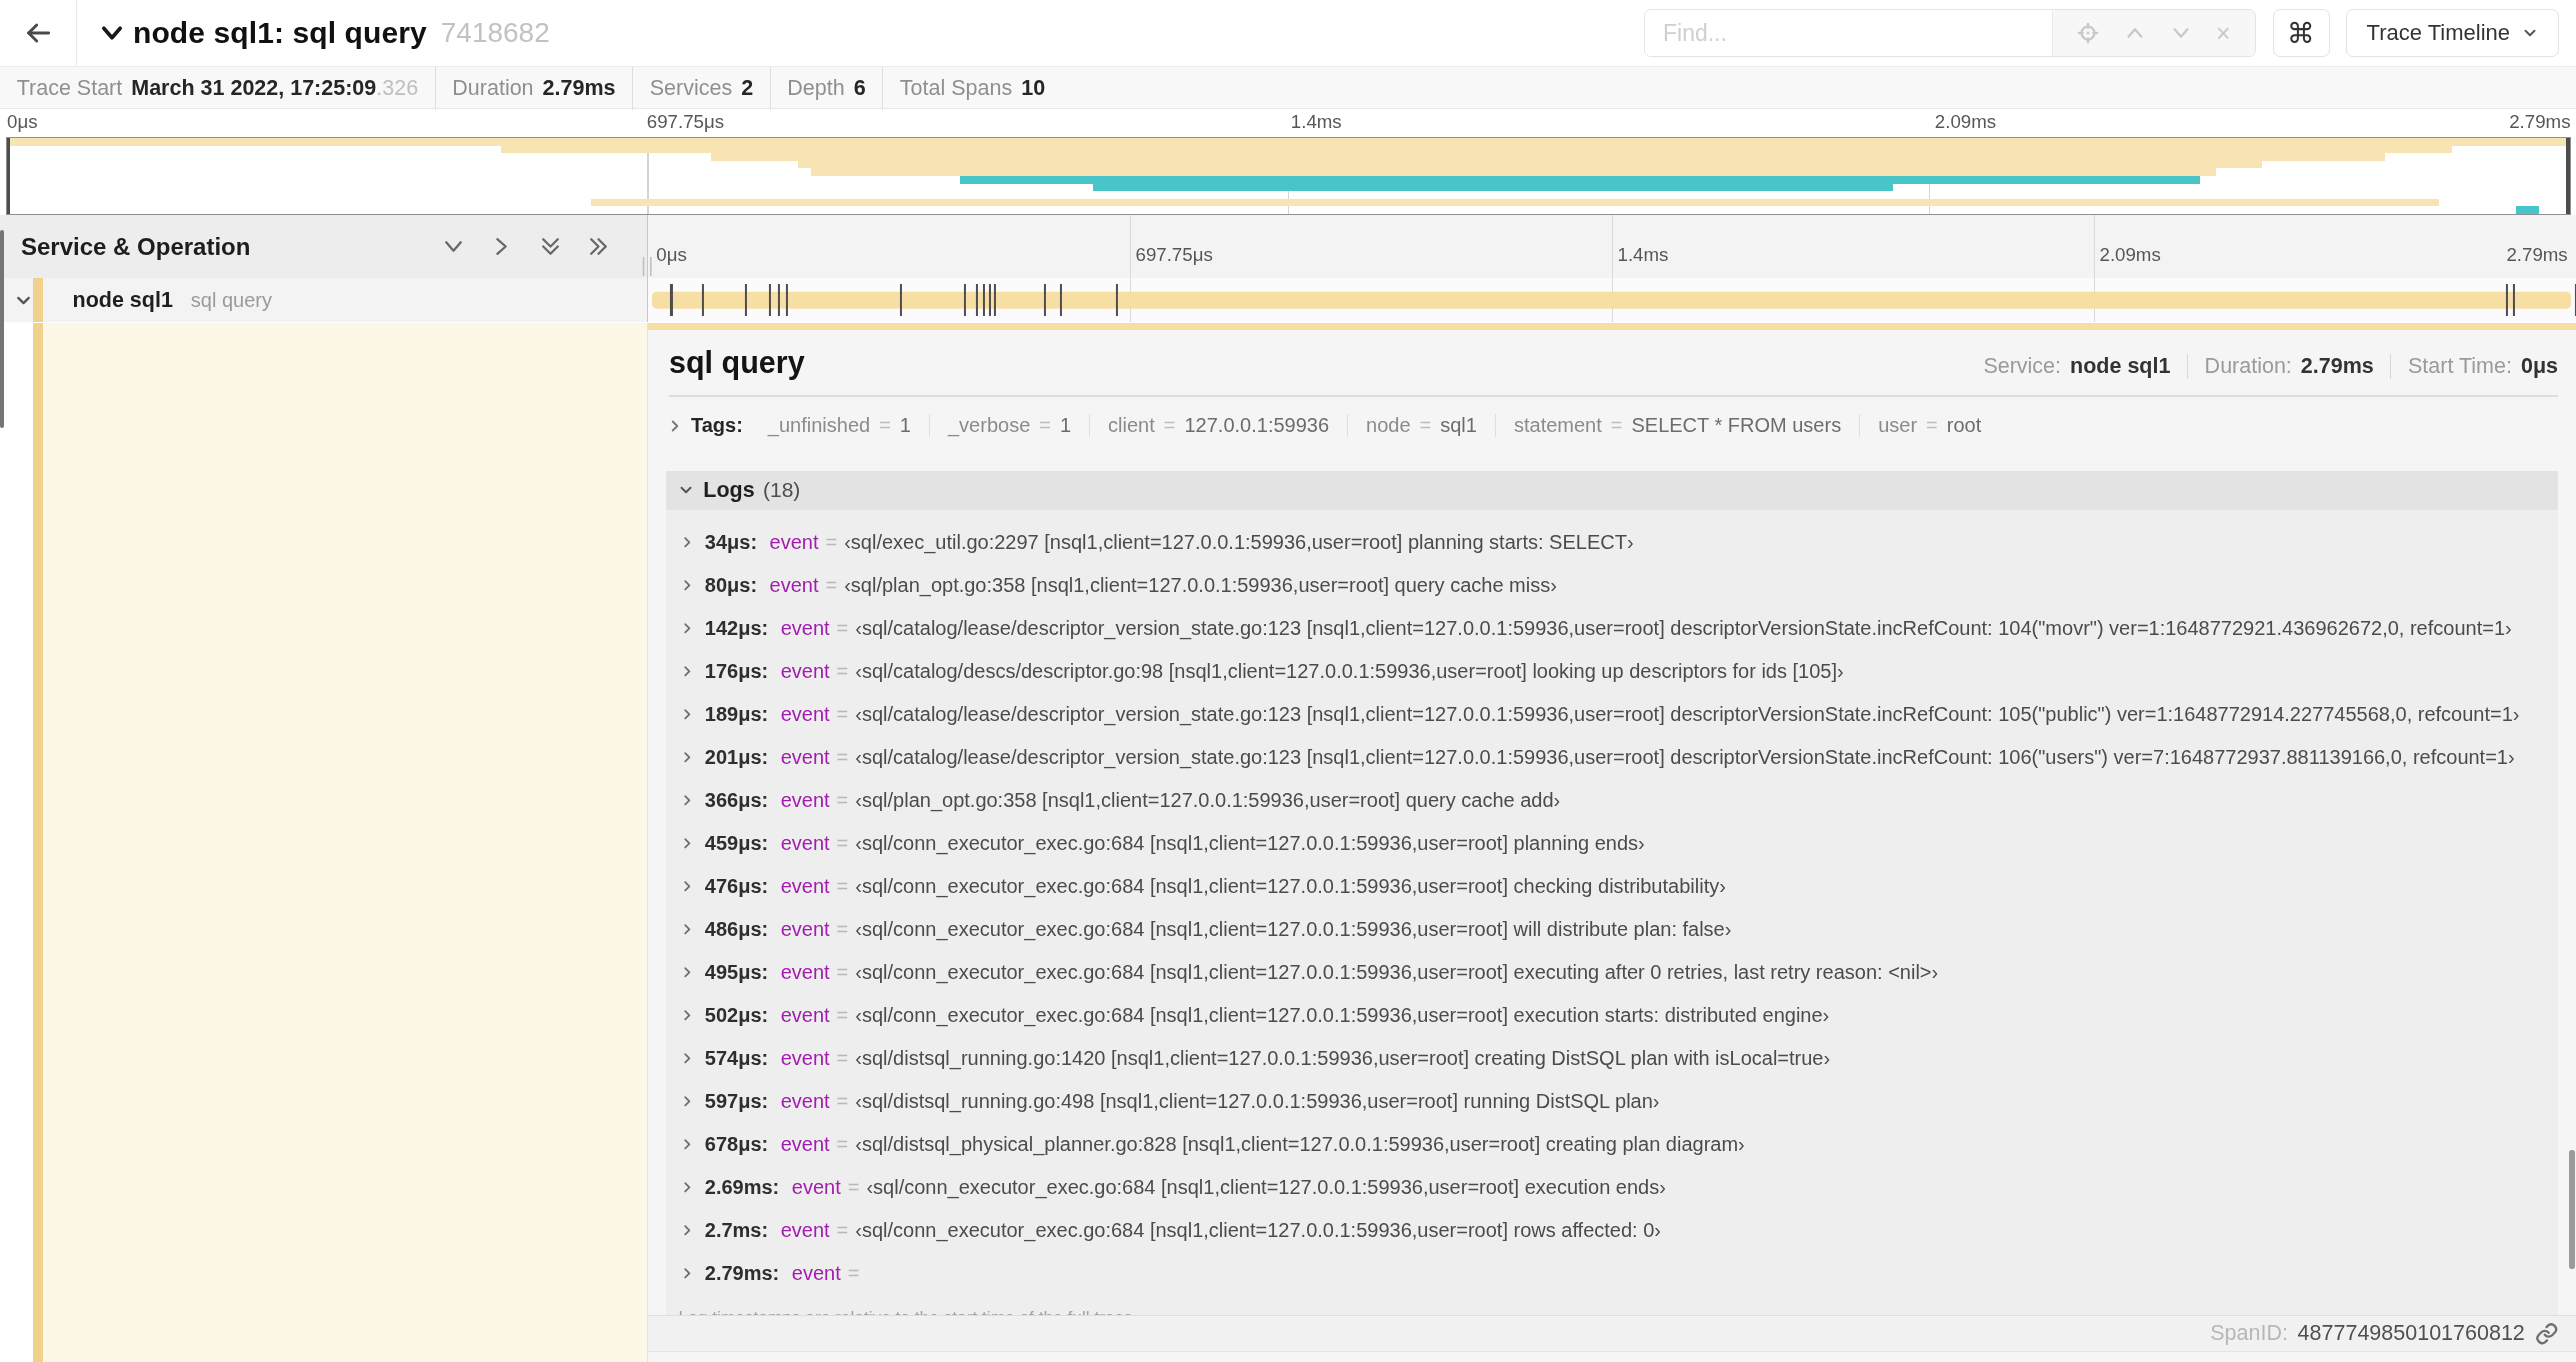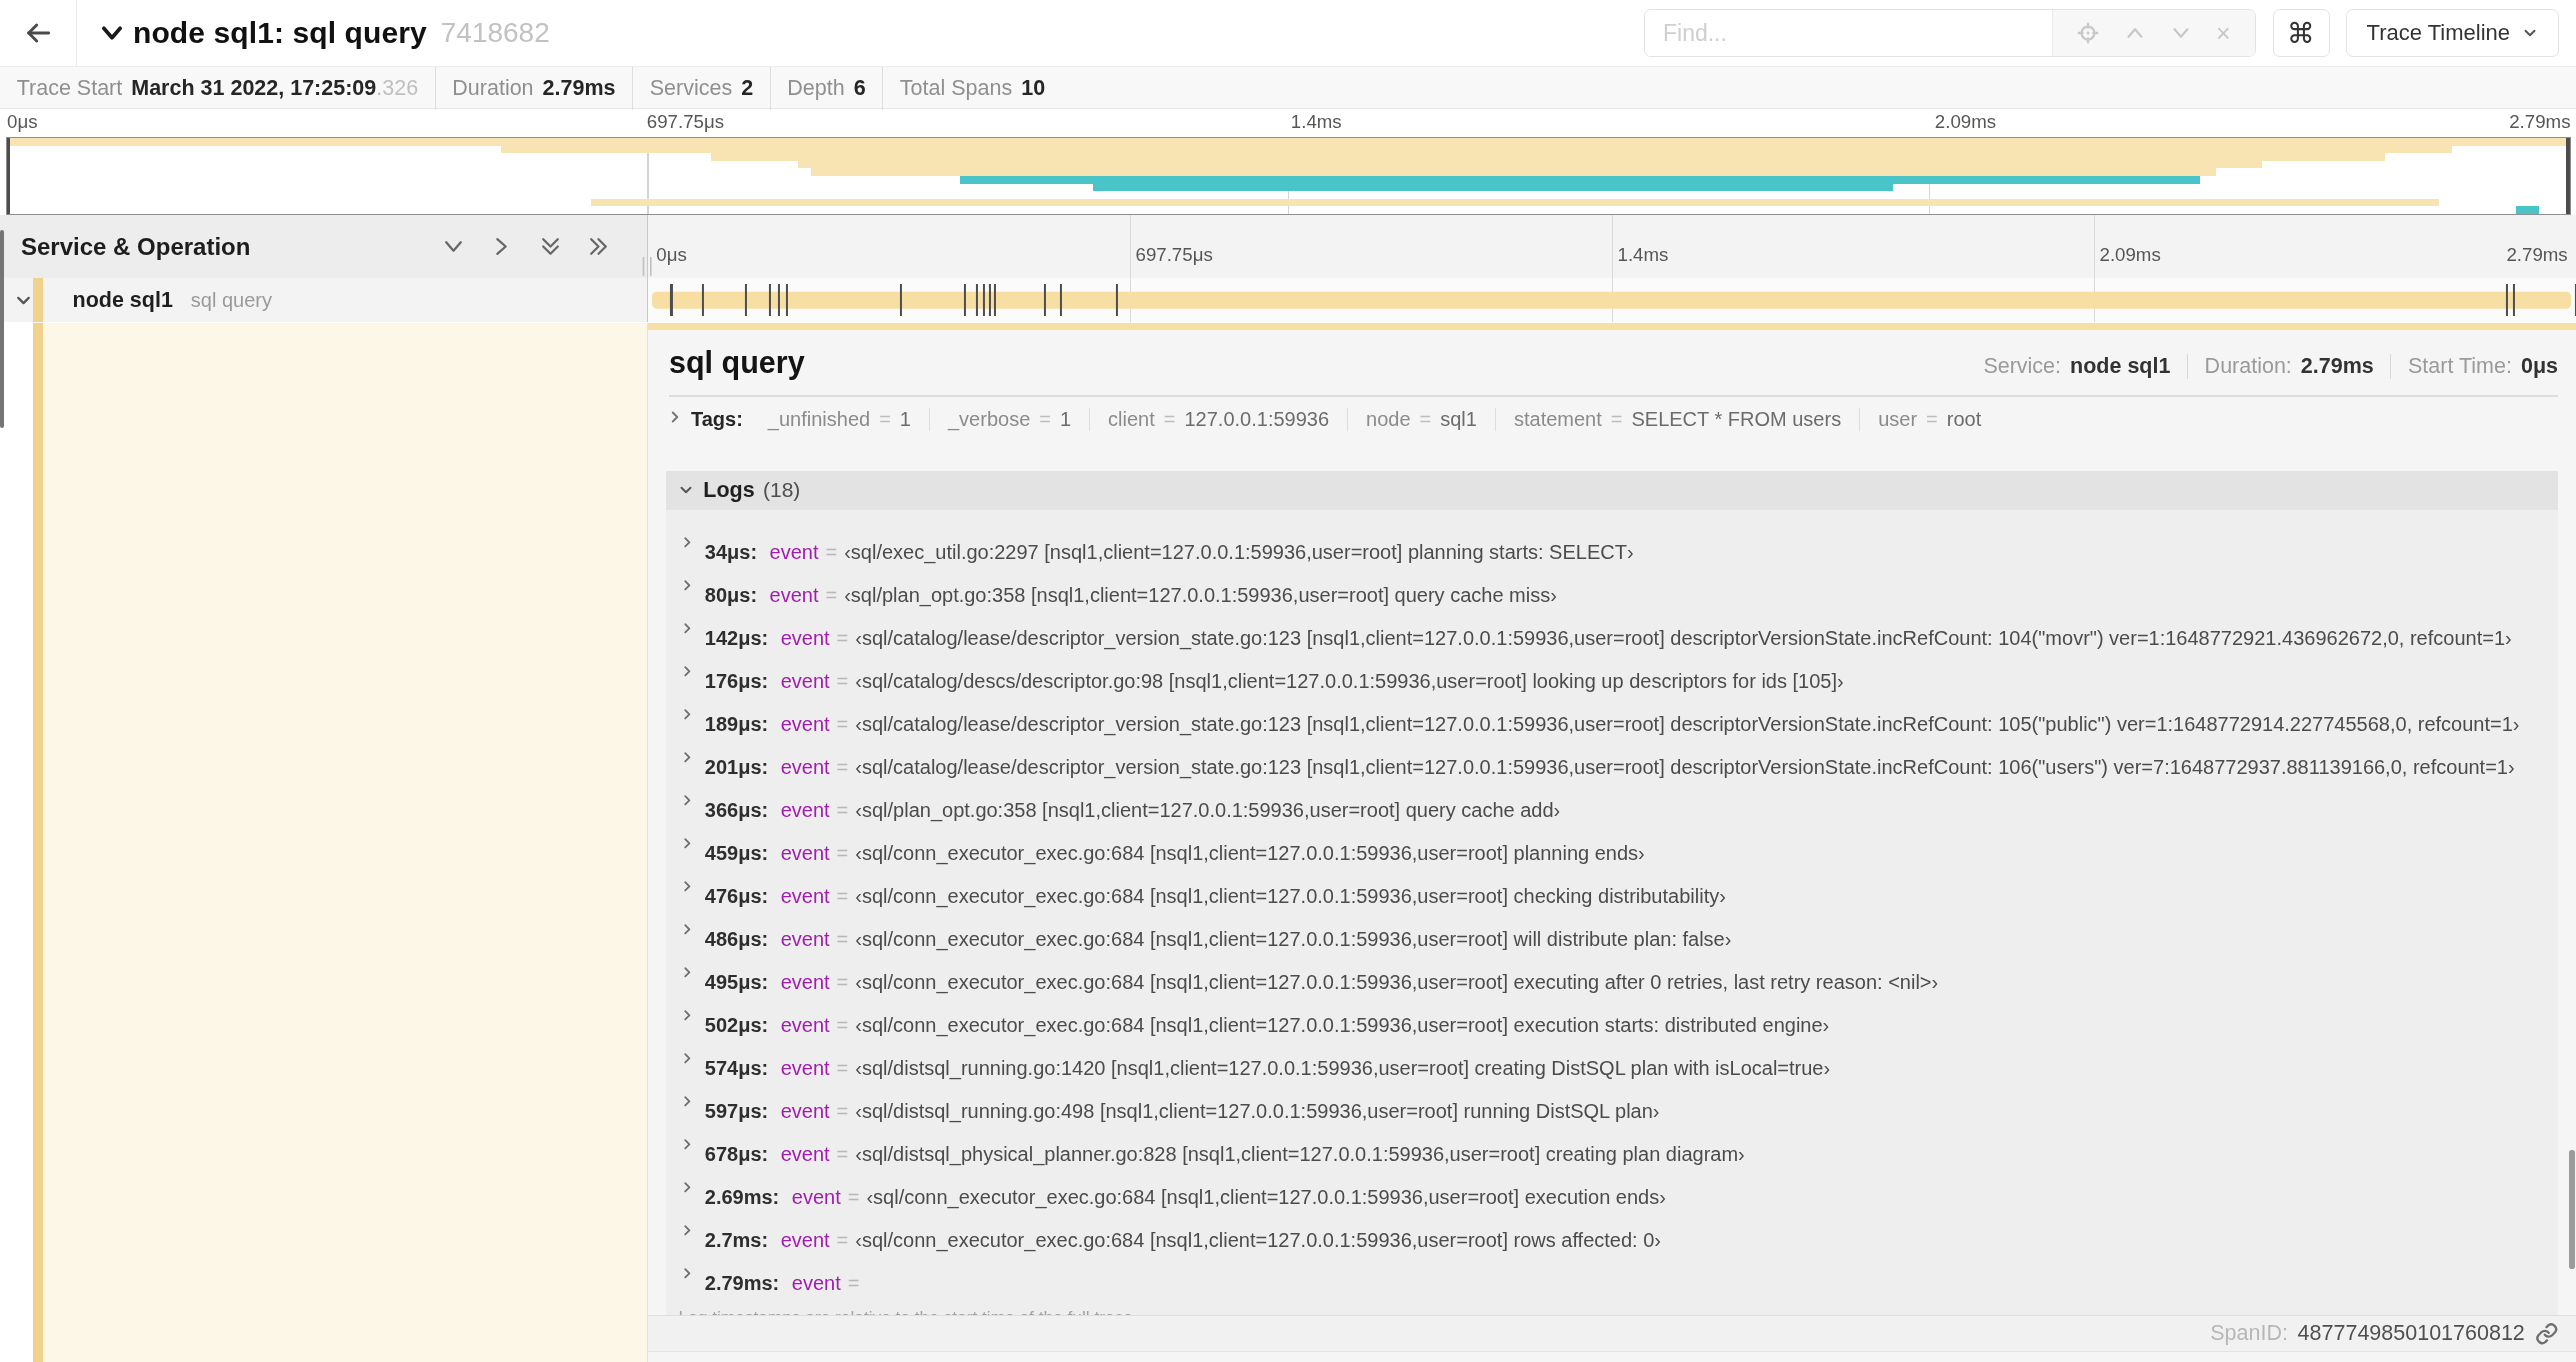--- a/index.html
+++ b/index.html
@@ -83,36 +83,36 @@
   .detail-panel{flex:1;background:#f5f5f5;position:relative;box-sizing:border-box;}
   .detail-topbar{height:7px;}
   .detail-head{display:flex;align-items:baseline;justify-content:space-between;padding:15.2px 18px 0 21px;}
   .detail-title{font-size:30.5px;font-weight:bold;color:#141414;}
   .detail-meta{display:flex;align-items:baseline;font-size:21.5px;color:#9a9a9a;}
   .meta-item{display:flex;gap:9px;padding:0 16.6px;}
   .meta-item:last-child{padding-right:0;}
   .meta-item+.meta-item{border-left:1.4px solid #d8d8d8;}
   .meta-value{color:#333;font-weight:bold;}
   .detail-divider{height:1.4px;background:#dcdcdc;margin:15.2px 18px 0 21px;}
-  .tags-row{display:flex;margin:11px 18px 0 18px;font-size:20px;height:36px;cursor:pointer;}
+  .tags-row{display:flex;align-items:center;margin:11px 18px 0 18px;font-size:20px;height:36px;cursor:pointer;}
   .tags-row .chev{color:#777;display:flex;}
   .tags-row .chev svg{width:18px;height:18px;}
   .tags-label{font-weight:bold;color:#262626;margin:0 7px 0 7px;}
   .tag-item{display:flex;gap:9px;padding:0 18px;color:#8b8b8b;align-items:baseline;}
   .tag-item+.tag-item{border-left:1.4px solid #dedede;}
   .tag-eq{color:#bdbdbd;}
   .tag-val{color:#6c6c6c;}
   .logs-block{margin:27px 18px 0 18px;}
   .logs-header{display:flex;align-items:center;background:#e3e3e3;height:39px;padding-left:11px;gap:8.3px;cursor:pointer;}
   .logs-header .chev{color:#555;display:flex;}
   .logs-header .chev svg{width:18px;height:18px;}
   .logs-title{font-size:21.5px;font-weight:bold;color:#1f1f1f;}
   .logs-count{font-size:21px;color:#4e4e4e;}
   .logs-list{background:#eeeeee;padding:11px 0 0 0;border-bottom:0.7px solid #cfcfcf;}
-  .log-row{display:flex;align-items:flex-end;height:43px;padding-left:12.5px;font-size:20px;cursor:pointer;}
+  .log-row{display:flex;align-items:center;height:43px;padding-left:12.5px;font-size:20px;cursor:pointer;}
   .log-row .chev{color:#6e6e6e;display:flex;align-self:center;}
   .log-row .chev svg{width:16.6px;height:16.6px;}
   .log-time{font-weight:bold;color:#2e2e2e;margin:0 12.5px 0 9.7px;white-space:nowrap;}
   .log-key{color:#a21caf;}
   .log-eq{color:#b8b8b8;margin:0 7px;}
   .log-val{color:#4b4b4b;white-space:nowrap;}
   .logs-note{font-size:17.3px;color:#a2a2a2;padding:12.5px 0 14px 12.5px;}
   .spanid-bar{position:absolute;left:0;right:0;bottom:11px;height:37px;background:#f1f1f1;border-top:0.7px solid #dedede;border-bottom:0.7px solid #e4e4e4;display:flex;align-items:center;justify-content:flex-end;gap:9.7px;padding-right:18px;font-size:21.5px;box-sizing:border-box;}
   .spanid-label{color:#b7b7b7;}
   .spanid-value{color:#4f4f4f;}

